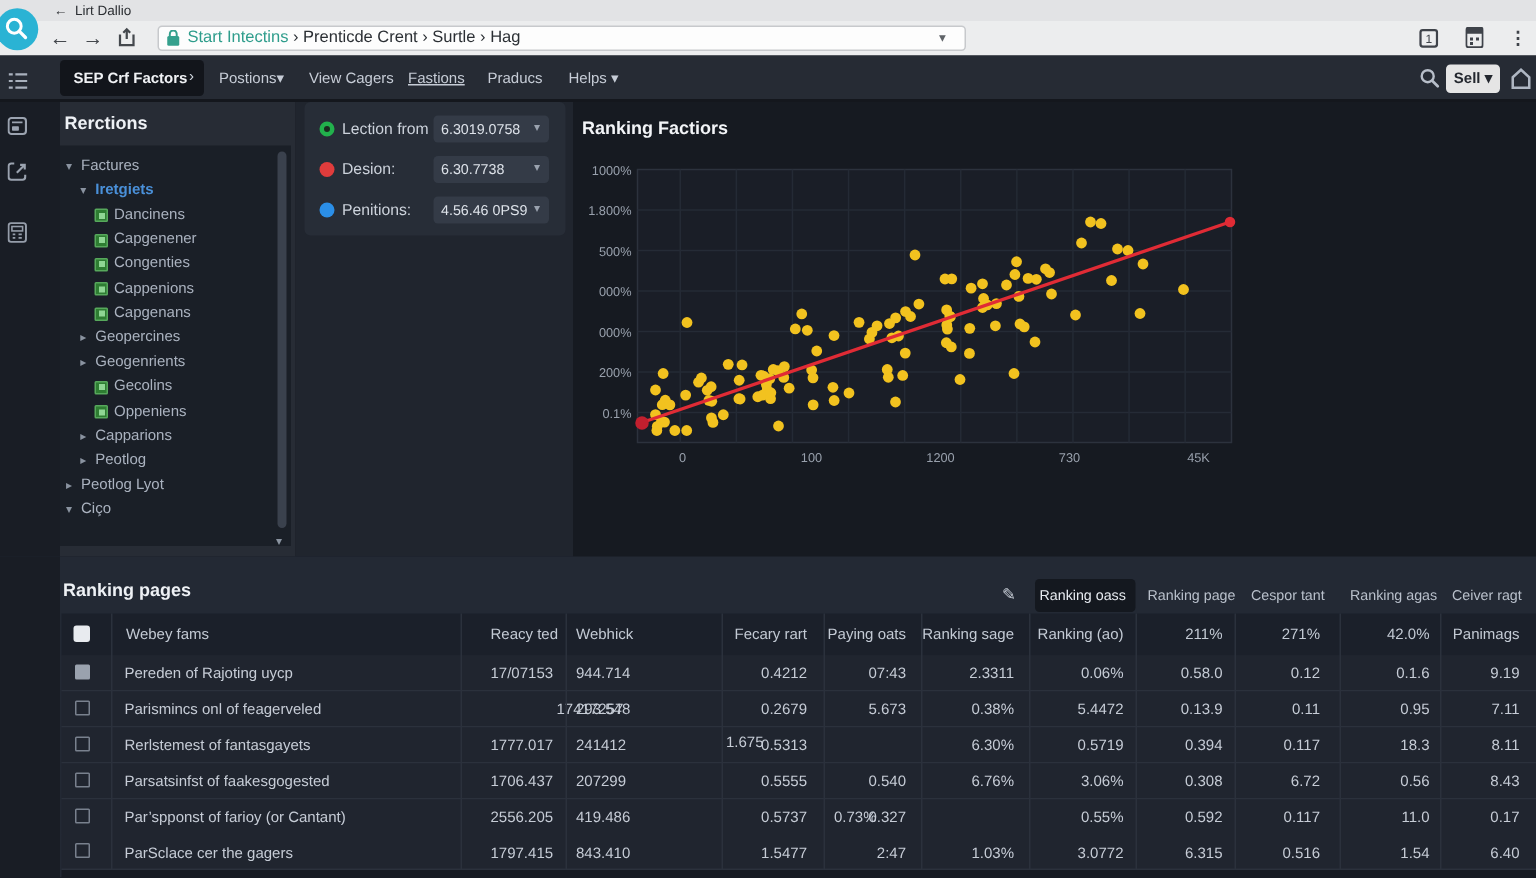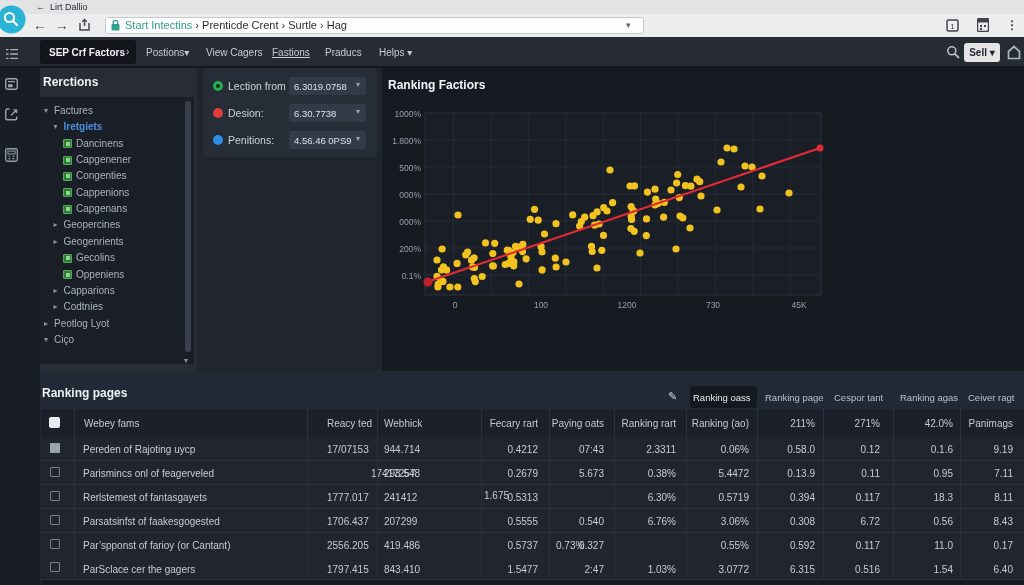--- a/index.html
+++ b/index.html
@@ -120,21 +120,21 @@
     <span style="position:absolute;left:63.5px;top:235.8px;font-size:10px;font-weight:normal;color:#aab2bf;white-space:nowrap;">Geogenrients</span>
     <span style="position:absolute;left:63.0px;top:253.65px;width:9px;height:9px;background:#2e7d32;border:1px solid #57a85c;border-radius:1px;"></span>
     <span style="position:absolute;left:65.5px;top:256.15px;width:4px;height:4px;background:#8fd694;"></span>
     <span style="position:absolute;left:76.0px;top:252.15px;font-size:10px;font-weight:normal;color:#aab2bf;white-space:nowrap;">Gecolins</span>
     <span style="position:absolute;left:63.0px;top:270.0px;width:9px;height:9px;background:#2e7d32;border:1px solid #57a85c;border-radius:1px;"></span>
     <span style="position:absolute;left:65.5px;top:272.5px;width:4px;height:4px;background:#8fd694;"></span>
     <span style="position:absolute;left:76.0px;top:268.5px;font-size:10px;font-weight:normal;color:#aab2bf;white-space:nowrap;">Oppeniens</span>
     <span style="position:absolute;left:53.5px;top:285.85px;font-size:8px;color:#8a93a0;">▸</span>
     <span style="position:absolute;left:63.5px;top:284.85px;font-size:10px;font-weight:normal;color:#aab2bf;white-space:nowrap;">Capparions</span>
     <span style="position:absolute;left:53.5px;top:302.20000000000005px;font-size:8px;color:#8a93a0;">▸</span>
-    <span style="position:absolute;left:63.5px;top:301.20000000000005px;font-size:10px;font-weight:normal;color:#aab2bf;white-space:nowrap;">Codtnies</span>
+    <span style="position:absolute;left:63.5px;top:301.20000000000005px;font-size:10px;font-weight:normal;color:#aab2bf;white-space:nowrap;">Peotlog</span>
     <span style="position:absolute;left:44.0px;top:318.55px;font-size:8px;color:#8a93a0;">▸</span>
     <span style="position:absolute;left:54.0px;top:317.55px;font-size:10px;font-weight:normal;color:#aab2bf;white-space:nowrap;">Peotlog Lyot</span>
     <span style="position:absolute;left:44.0px;top:334.90000000000003px;font-size:8px;color:#8a93a0;">▾</span>
     <span style="position:absolute;left:54.0px;top:333.90000000000003px;font-size:10px;font-weight:normal;color:#aab2bf;white-space:nowrap;">Ciço</span>
   </div>
 
 <div class="abs" style="left:185px;top:101px;width:6px;height:251px;background:#3a414d;border-radius:3px;"></div>
 <div class="abs" style="left:184px;top:356px;width:10px;height:10px;color:#8a93a0;font-size:8px;line-height:10px;">▾</div>
 
 <div class="abs" style="left:197px;top:68px;width:185px;height:303px;background:#20252e;"></div>
@@ -320,21 +320,21 @@
     <span style="position:absolute;left:968px;top:392px;font-size:9.5px;color:#b9c0cb;white-space:nowrap;">Ceiver ragt</span>
   </div>
 <div class="abs" id="table">
     <div style="position:absolute;left:41px;top:409px;width:983px;height:28px;background:#1b202a;"></div>
     <span style="position:absolute;left:49px;top:417px;width:11px;height:11px;background:#e8ebef;border-radius:2px;"></span>
     <span style="position:absolute;left:84px;top:418px;font-size:10px;color:#c3cad4;white-space:nowrap;">Webey fams</span>
     <span style="position:absolute;left:327px;top:418px;font-size:10px;color:#c3cad4;white-space:nowrap;">Reacy ted</span>
     <span style="position:absolute;left:384px;top:418px;font-size:10px;color:#c3cad4;white-space:nowrap;">Webhick</span>
     <span style="position:absolute;left:408px;top:418px;width:130px;text-align:right;font-size:10px;color:#c3cad4;white-space:nowrap;display:inline-block;">Fecary rart</span>
     <span style="position:absolute;left:474px;top:418px;width:130px;text-align:right;font-size:10px;color:#c3cad4;white-space:nowrap;display:inline-block;">Paying oats</span>
-    <span style="position:absolute;left:546px;top:418px;width:130px;text-align:right;font-size:10px;color:#c3cad4;white-space:nowrap;display:inline-block;">Ranking rart</span>
+    <span style="position:absolute;left:546px;top:418px;width:130px;text-align:right;font-size:10px;color:#c3cad4;white-space:nowrap;display:inline-block;">Ranking sage</span>
     <span style="position:absolute;left:619px;top:418px;width:130px;text-align:right;font-size:10px;color:#c3cad4;white-space:nowrap;display:inline-block;">Ranking (ao)</span>
     <span style="position:absolute;left:685px;top:418px;width:130px;text-align:right;font-size:10px;color:#c3cad4;white-space:nowrap;display:inline-block;">211%</span>
     <span style="position:absolute;left:750px;top:418px;width:130px;text-align:right;font-size:10px;color:#c3cad4;white-space:nowrap;display:inline-block;">271%</span>
     <span style="position:absolute;left:823px;top:418px;width:130px;text-align:right;font-size:10px;color:#c3cad4;white-space:nowrap;display:inline-block;">42.0%</span>
     <span style="position:absolute;left:883px;top:418px;width:130px;text-align:right;font-size:10px;color:#c3cad4;white-space:nowrap;display:inline-block;">Panimags</span>
     <div style="position:absolute;left:41px;top:437px;width:983px;height:24px;background:#20252f;border-bottom:1px solid #2b313c;"></div>
     <span style="position:absolute;left:50px;top:443px;width:10px;height:10px;background:#9aa2ae;border-radius:1px;"></span>
     <span style="position:absolute;left:83px;top:444px;font-size:10px;color:#c6ccd6;white-space:nowrap;">Pereden of Rajoting uycp</span>
     <span style="position:absolute;left:327px;top:444px;font-size:10px;color:#c6ccd6;">17/07153</span>
     <span style="position:absolute;left:384px;top:444px;font-size:10px;color:#c6ccd6;">944.714</span>

